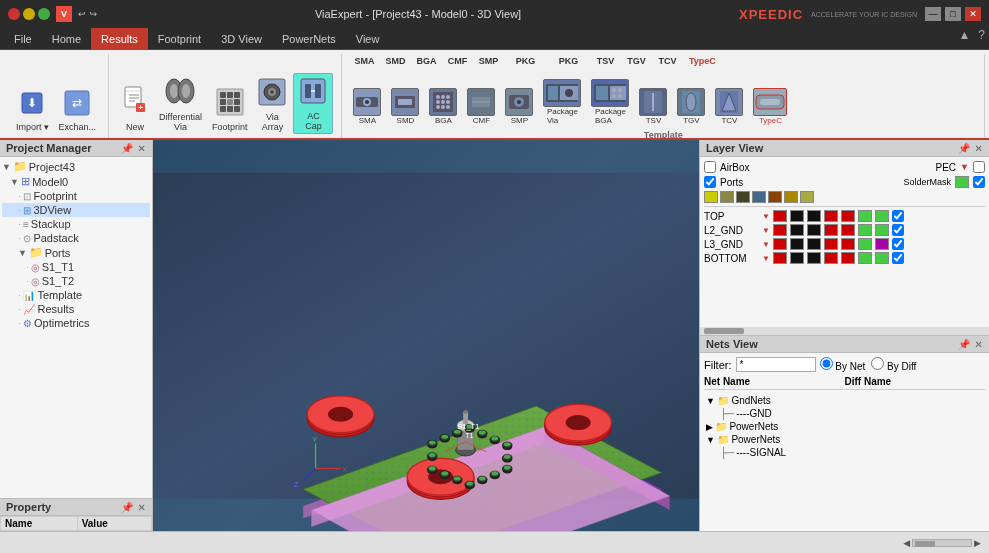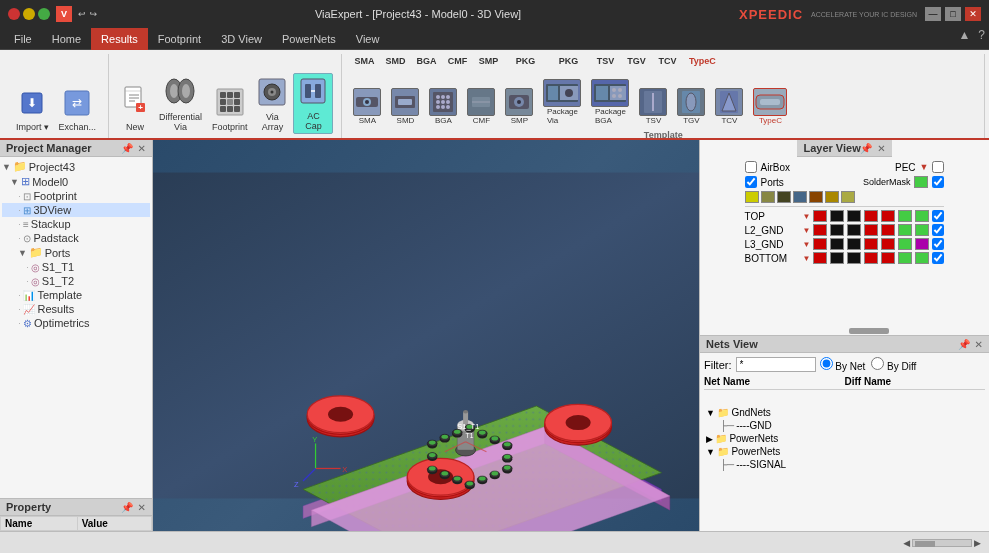--- a/index.html
+++ b/index.html
@@ -57,21 +57,21 @@
     
     #property-panel { border-top: 1px solid #bbb; }
     .prop-table { width: 100%; border-collapse: collapse; }
     .prop-table th { background: #e0e0e0; font-size: 10px; padding: 1px 4px; border: 1px solid #ccc; text-align: left; }
 
     
     #viewport { flex: 1; background: linear-gradient(135deg, #2a4a6a 0%, #3a5a7a 50%, #2a4a6a 100%); position: relative; overflow: hidden; }
 
     
     #right-panels { width: 290px; background: #f5f5f5; border-left: 1px solid #bbb; display: flex; flex-direction: column; }
-    #layer-view { flex: 1; border-bottom: 1px solid #bbb; display: flex; flex-direction: column; align-items: center; }
+    #layer-view { flex: 1; border-bottom: 1px solid #bbb; display: flex; flex-direction: column; }
     #nets-view { flex: 1; display: flex; flex-direction: column; }
 
     .layer-content { padding: 4px; overflow-y: auto; flex: 1; }
     .layer-row { display: flex; align-items: center; gap: 4px; margin-bottom: 3px; font-size: 10px; }
     .layer-checkbox { width: 12px; height: 12px; cursor: pointer; }
     .color-swatch { width: 14px; height: 12px; border: 1px solid #888; cursor: pointer; display: inline-block; }
     .layer-colors-row { display: flex; gap: 2px; align-items: center; margin-bottom: 2px; flex-wrap: wrap; }
     .layer-divider { border-top: 1px solid #ccc; margin: 3px 0; }
     .layer-named-row { display: flex; align-items: center; gap: 3px; margin-bottom: 2px; font-size: 10px; }
     .layer-name { min-width: 55px; font-size: 10px; }
@@ -797,21 +797,21 @@
               <input type="radio" name="nets-filter" checked="" style="">
               <span>By Net</span>
             </label>
             <label>
               <input type="radio" name="nets-filter" style="">
               <span>By Diff</span>
             </label>
           </div>
         </div>
 
-        <div style="display:flex;border-bottom:1px solid #ccc;padding-bottom:2px;margin-bottom:16px;">
+        <div style="display:flex;border-bottom:1px solid #ccc;padding-bottom:2px;margin-bottom:4px;">
           <span style="flex:1;font-size:10px;font-weight:bold;">Net Name</span>
           <span style="flex:1;font-size:10px;font-weight:bold;">Diff Name</span>
         </div>
 
         <div class="nets-row">
           <span style="font-size:9px;">▼</span>
           <span style="color:#d4a017;font-size:10px;">📁</span>
           <span style="font-size:10px;">GndNets</span>
         </div>
 

